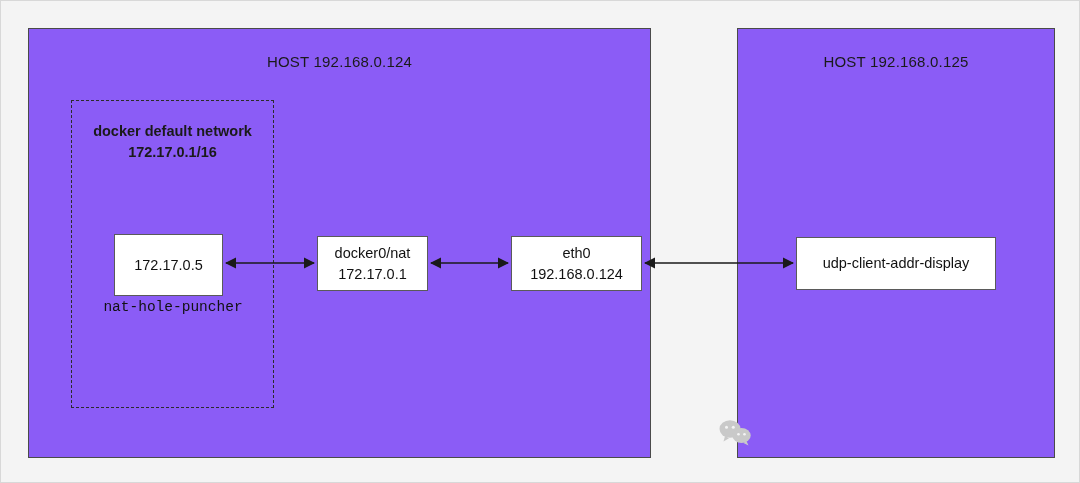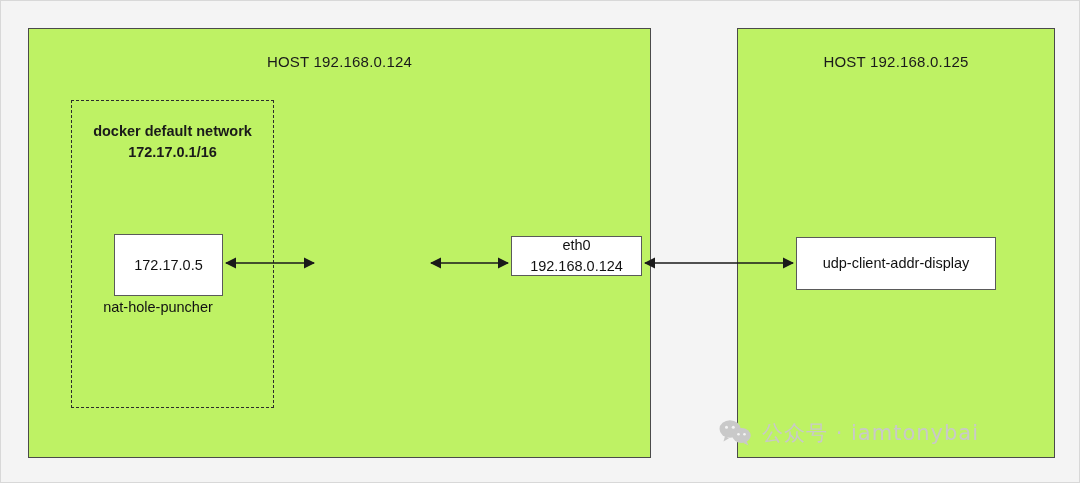--- a/index.html
+++ b/index.html
@@ -14,21 +14,21 @@
     background: #f4f4f4;
     border: 1px solid #d8d8d8;
     box-sizing: border-box;
     font-family: "Liberation Sans", sans-serif;
     overflow: hidden;
   }
 
   
   .host {
     position: absolute;
-    background: #bef264;
+    background: #8b5cf6;
     border: 1.5px solid #4a4a4a;
     box-sizing: border-box;
   }
   #host-left  { left: 27px;  top: 27px; width: 623px; height: 430px; }
   #host-right { left: 736px; top: 27px; width: 318px; height: 430px; }
 
   .host-title {
     position: absolute;
     top: 24px;
     left: 0;
@@ -73,34 +73,35 @@
     align-items: center;
     justify-content: center;
     text-align: center;
     font-size: 14.5px;
     line-height: 21px;
     color: #111111;
     white-space: pre-line;
   }
   #node-container  { left: 113px; top: 233px; width: 109px; height: 62px; }
   #node-docker0    { left: 316px; top: 235px; width: 111px; height: 55px; }
-  #node-eth0       { left: 510px; top: 235px; width: 131px; height: 40px; }
+  #node-eth0       { left: 510px; top: 235px; width: 131px; height: 55px; }
   #node-udpclient  { left: 795px; top: 236px; width: 200px; height: 53px; }
 
   .node-caption {
     position: absolute;
     font-size: 14.5px;
     color: #111111;
     text-align: center;
     white-space: nowrap;
   }
   #caption-nat-hole-puncher {
-    left: 87px;
+    left: 102px;
     top: 298px;
     width: 140px;
+    font-family: Liberation Mono, monospace;
   }
 
   
   #connectors {
     position: absolute;
     left: 0; top: 0;
     width: 1080px; height: 483px;
     pointer-events: none;
   }
 
@@ -154,35 +155,36 @@
     <line x1="225" y1="262" x2="313" y2="262" stroke="#1a1a1a" stroke-width="1.6" marker-start="url(#arrow-start)" marker-end="url(#arrow-end)"></line>
 
     <line x1="430" y1="262" x2="507" y2="262" stroke="#1a1a1a" stroke-width="1.6" marker-start="url(#arrow-start)" marker-end="url(#arrow-end)"></line>
 
     <line x1="644" y1="262" x2="792" y2="262" stroke="#1a1a1a" stroke-width="1.6" marker-start="url(#arrow-start)" marker-end="url(#arrow-end)"></line>
   </svg>
 
   <div class="node" id="node-container">172.17.0.5</div>
   <div class="node-caption" id="caption-nat-hole-puncher">nat-hole-puncher</div>
 
+  <div class="node" id="node-docker0">docker0/nat
+172.17.0.1</div>
 
   <div class="node" id="node-eth0">eth0
 192.168.0.124</div>
 
   <div class="node" id="node-udpclient">udp-client-addr-display</div>
 
   <div id="watermark">
     <svg id="watermark-logo" width="34" height="28" viewBox="0 0 34 28" xmlns="http://www.w3.org/2000/svg">
 
       <ellipse cx="11" cy="10" rx="10.5" ry="8.7" fill="#c9c9c9"></ellipse>
       <path d="M 6 17 L 4.5 22.5 L 10 19.2 Z" fill="#c9c9c9"></path>
       <circle cx="7.5" cy="8.3" r="1.5" fill="#f4f4f4"></circle>
       <circle cx="14.3" cy="8.3" r="1.5" fill="#f4f4f4"></circle>
 
       <ellipse cx="22.5" cy="16.5" rx="9.2" ry="7.6" fill="#c9c9c9"></ellipse>
       <path d="M 27.5 22 L 29.5 26.5 L 24.5 24 Z" fill="#c9c9c9"></path>
       <circle cx="19.5" cy="15.2" r="1.3" fill="#f4f4f4"></circle>
       <circle cx="25.5" cy="15.2" r="1.3" fill="#f4f4f4"></circle>
     </svg>
-    <span id="watermark-text">公众号 · iamtonybai</span>
   </div>
 
 </div>
 
 </body></html>

